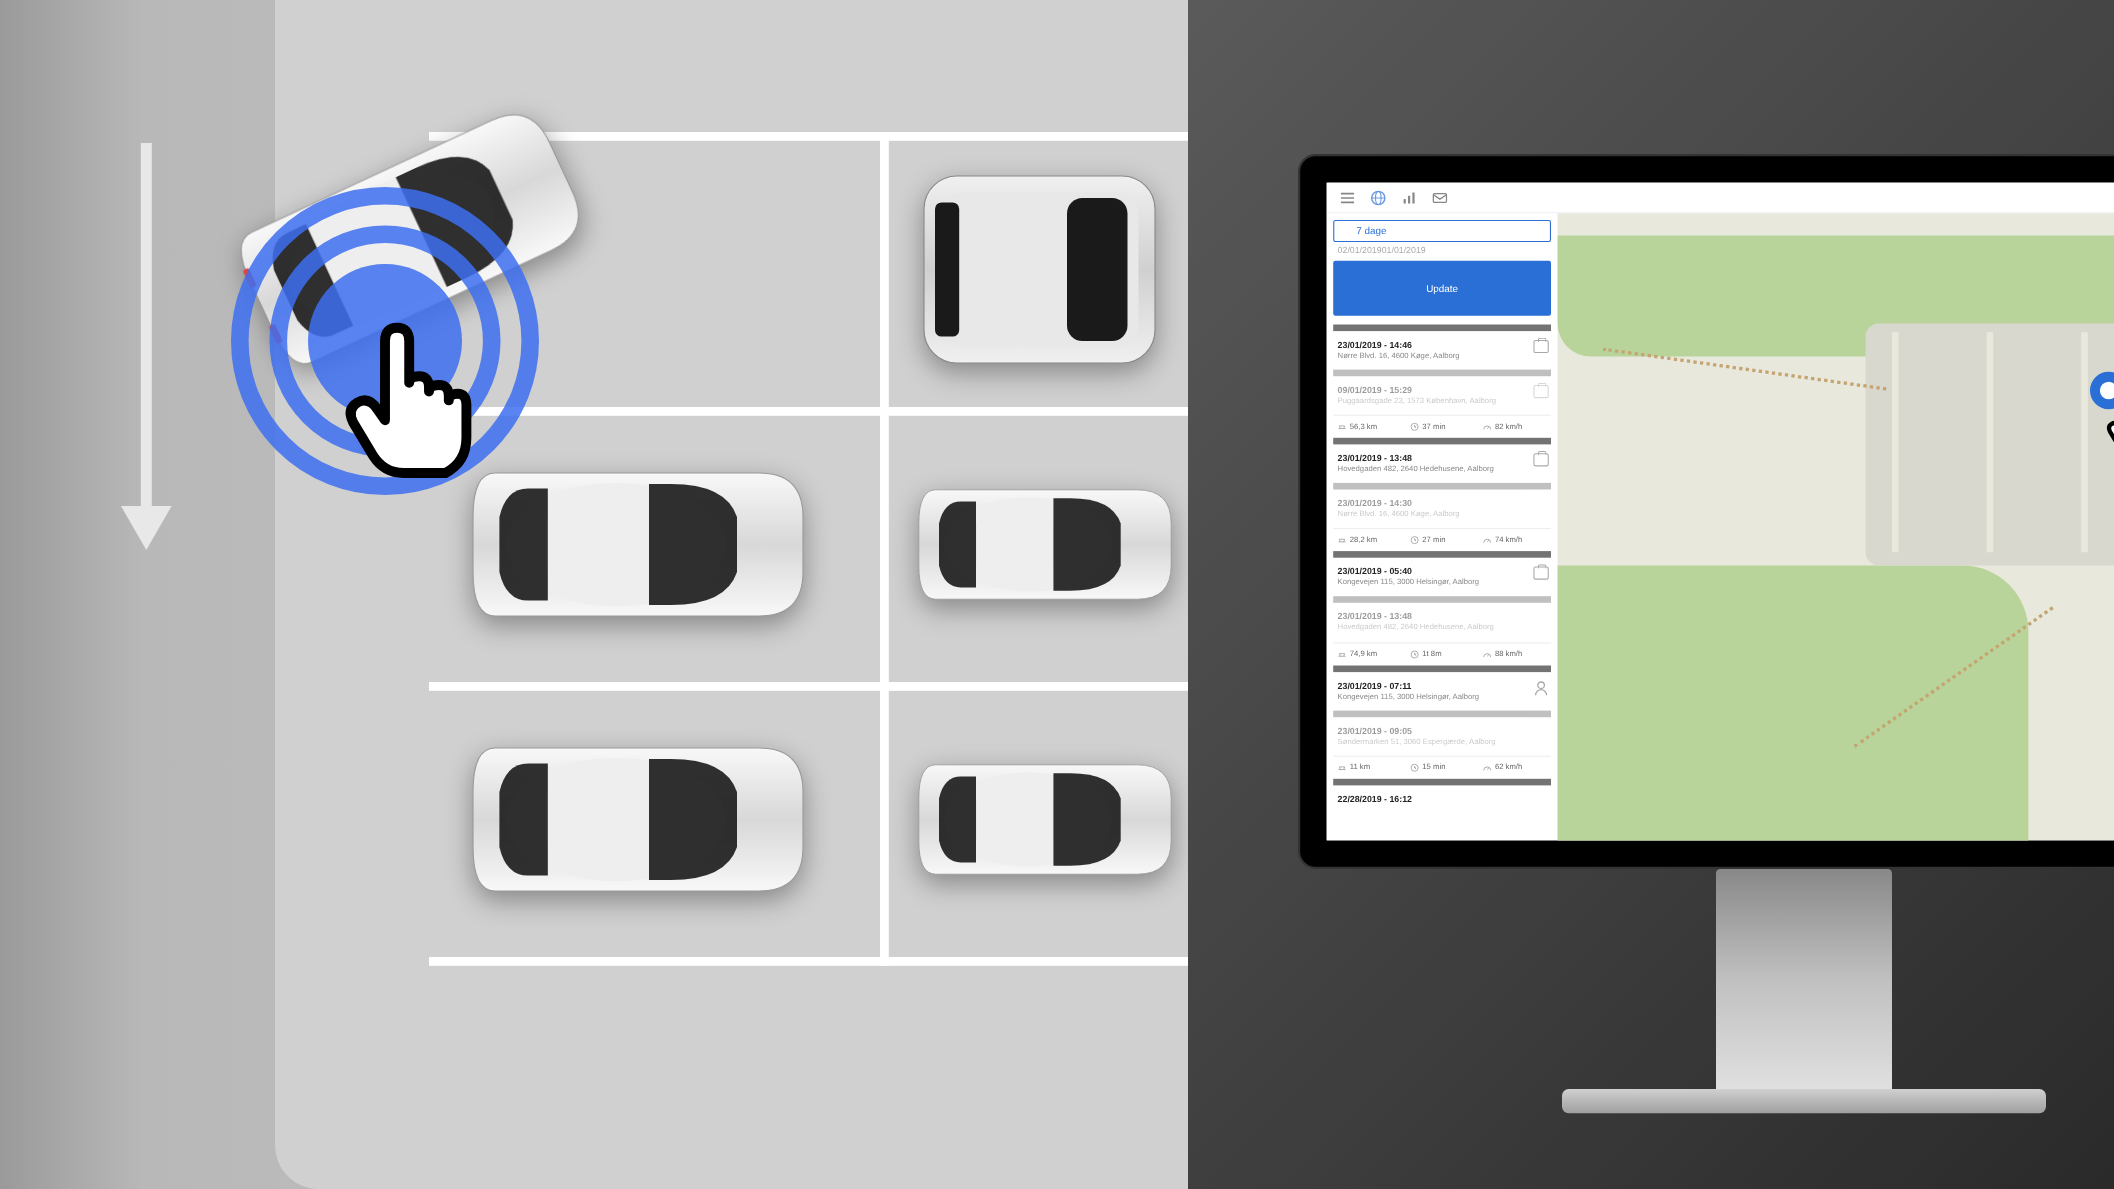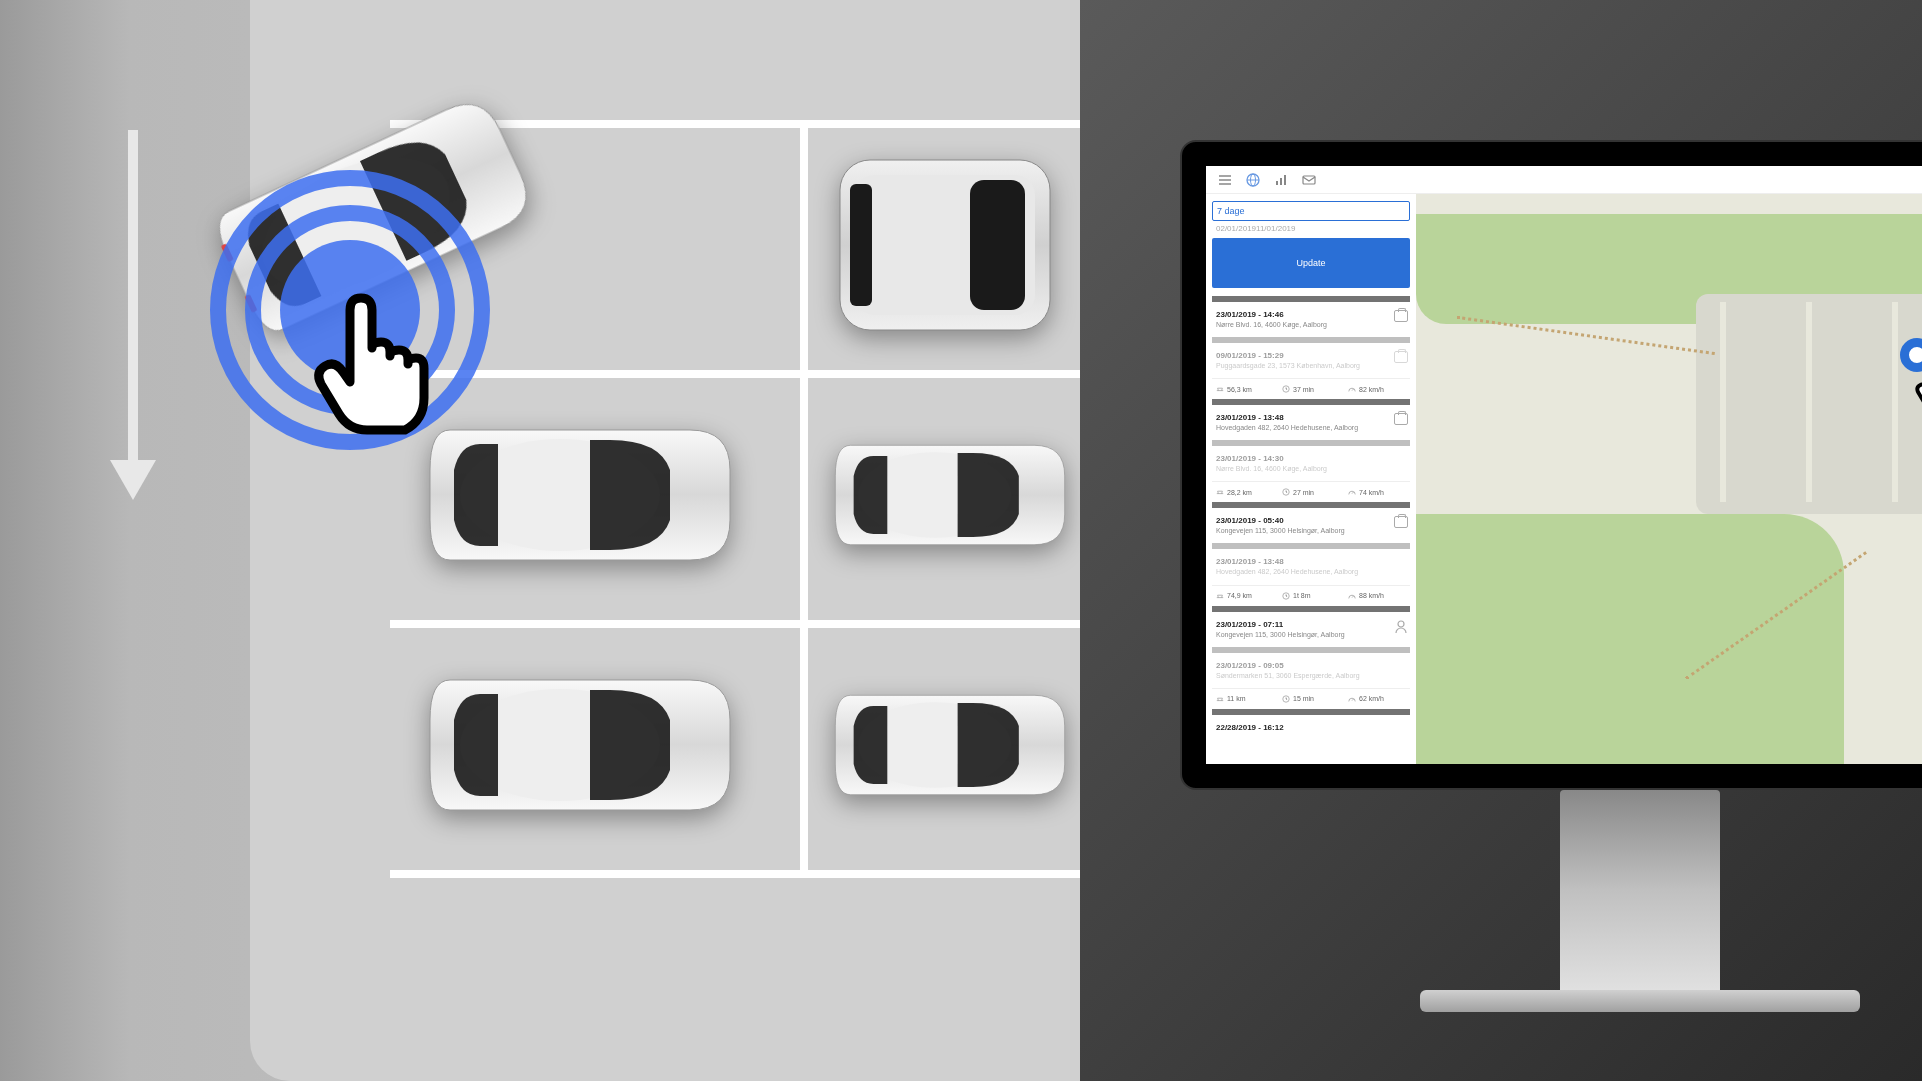--- a/index.html
+++ b/index.html
@@ -37,21 +37,21 @@
     .monitor-base { width: 440px; height: 22px; margin: 0 auto; background: linear-gradient(180deg, #d0d0d0 0%, #a0a0a0 100%); border-radius: 6px; }
     
     
     .app-toolbar { height: 28px; background: #fff; border-bottom: 1px solid #eee; display: flex; align-items: center; gap: 14px; padding: 0 12px; }
     .toolbar-icon { width: 14px; height: 14px; opacity: 0.7; }
     
     .app-body { flex: 1; display: flex; height: calc(100% - 28px); }
     .sidebar { width: 210px; background: #fff; padding: 6px; overflow: hidden; }
     .map-area { flex: 1; background: #e8e8dc; position: relative; }
     
-    .date-input { width: 100%; border: 1px solid #2a6fd6; padding: 4px 4px; font-size: 9px; color: #2a6fd6; border-radius: 2px; }
+    .date-input { width: 100%; border: 1px solid #2a6fd6; padding: 4px 20px; font-size: 9px; color: #2a6fd6; border-radius: 2px; }
     .date-row { display: flex; font-size: 8px; color: #aaa; padding: 3px 4px; }
     .update-btn { width: 100%; background: #2a6fd6; color: #fff; border: none; padding: 20px; font-size: 9px; border-radius: 2px; margin-top: 2px; }
     
     .trip-list { margin-top: 8px; }
     .trip-item { border-top: 6px solid #737373; padding: 8px 4px; position: relative; }
     .trip-item.dim { opacity: 0.45; }
     .trip-date { font-size: 8px; font-weight: 700; color: #222; }
     .trip-addr { font-size: 7px; color: #888; margin-top: 1px; line-height: 1.3; }
     .trip-icon { position: absolute; right: 2px; top: 8px; width: 14px; height: 12px; border: 1px solid #aaa; border-radius: 2px; }
     .trip-icon::before { content: ''; position: absolute; left: 3px; top: -3px; width: 6px; height: 3px; border: 1px solid #aaa; border-bottom: none; border-radius: 2px 2px 0 0; }
@@ -214,21 +214,21 @@
                 </svg>
             </span>
           </div>
 
           <div class="app-body">
 
             <div class="sidebar">
               <input class="date-input" value="7 dage" style="">
               <div class="date-row">
                 <span>02/01/2019</span>
-                <span>11/01/2019</span>
+                <span>01/01/2019</span>
               </div>
               <button class="update-btn">Update</button>
               
               <div class="trip-list" id="trip-list">
                   <div class="trip-item">
                     <div class="trip-date">23/01/2019 - 14:46</div>
                     <div class="trip-addr">Nørre Blvd. 16, 4600 Køge, Aalborg</div>
                     <div class="trip-icon"></div>
                   </div>
                   <div class="trip-item dim">

